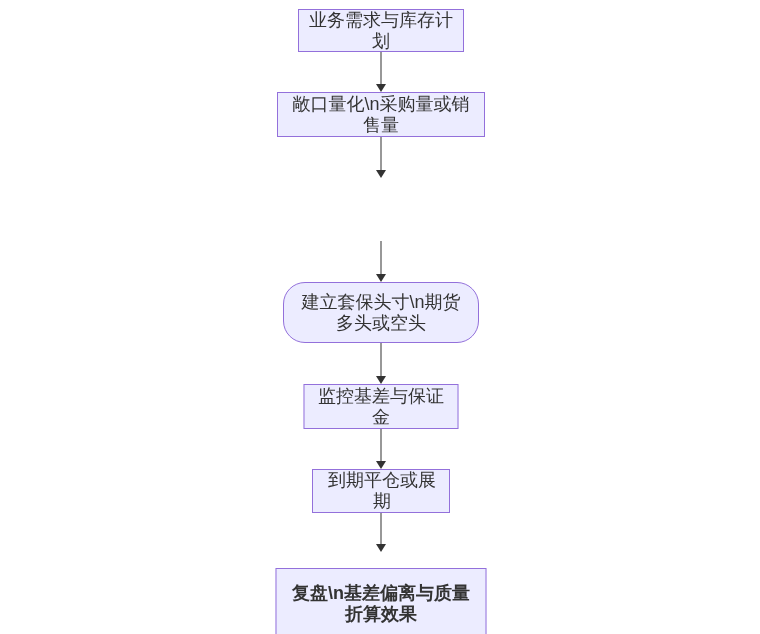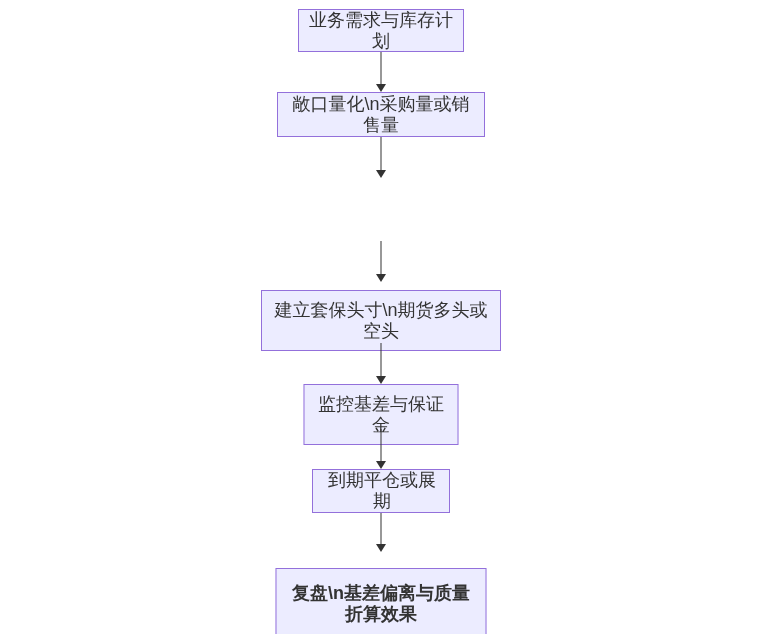--- a/index.html
+++ b/index.html
@@ -35,22 +35,22 @@
     display: flex;
     align-items: center;
     justify-content: center;
     text-align: center;
     padding: 0 10px;
   }
   .flow-node span { display: inline-block; }
   .node-1 { top: 9px;   width: 166px; height: 43px; }
   .node-2 { top: 92px;  width: 208px; height: 45px; }
   .node-3 { top: 178px; width: 212px; height: 63px; }
-  .node-4 { top: 290px; width: 240px; height: 61px; }
-  .node-5 { top: 384px; width: 155px; height: 61px; }
+  .node-4 { top: 282px; width: 196px; height: 61px; border-radius: 22px; }
+  .node-5 { top: 384px; width: 155px; height: 45px; }
   .node-6 { top: 469px; width: 138px; height: 44px; padding-left: 12px; }
   .node-7 { top: 568px; width: 211px; height: 72px; font-weight: bold; }
 
   .flow-arrow {
     position: absolute;
     left: 381px;
     transform: translateX(-50%);
     width: 10px;
   }
   .arrow-1 { top: 52px;  height: 40px; }

